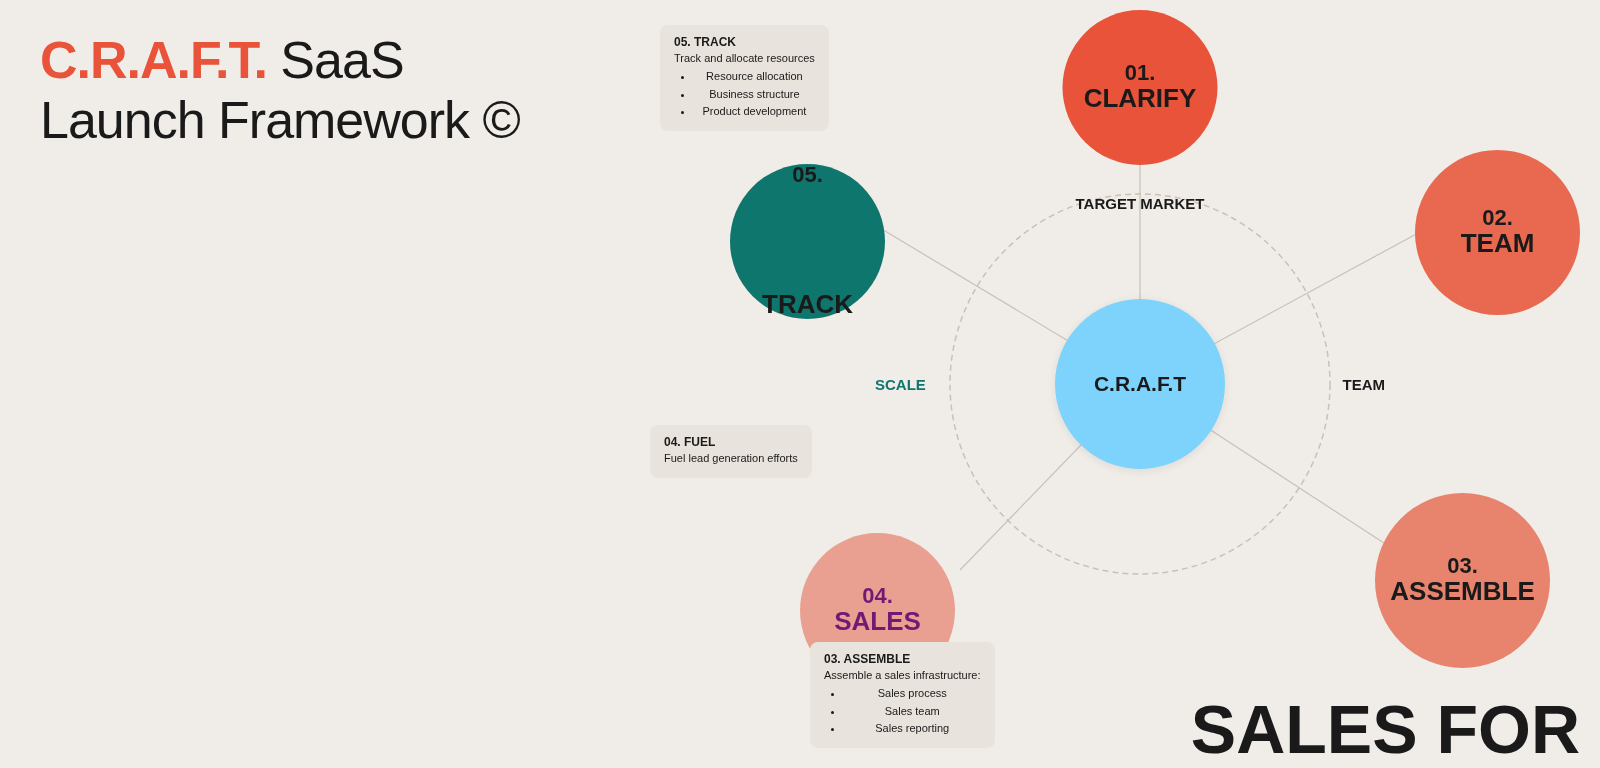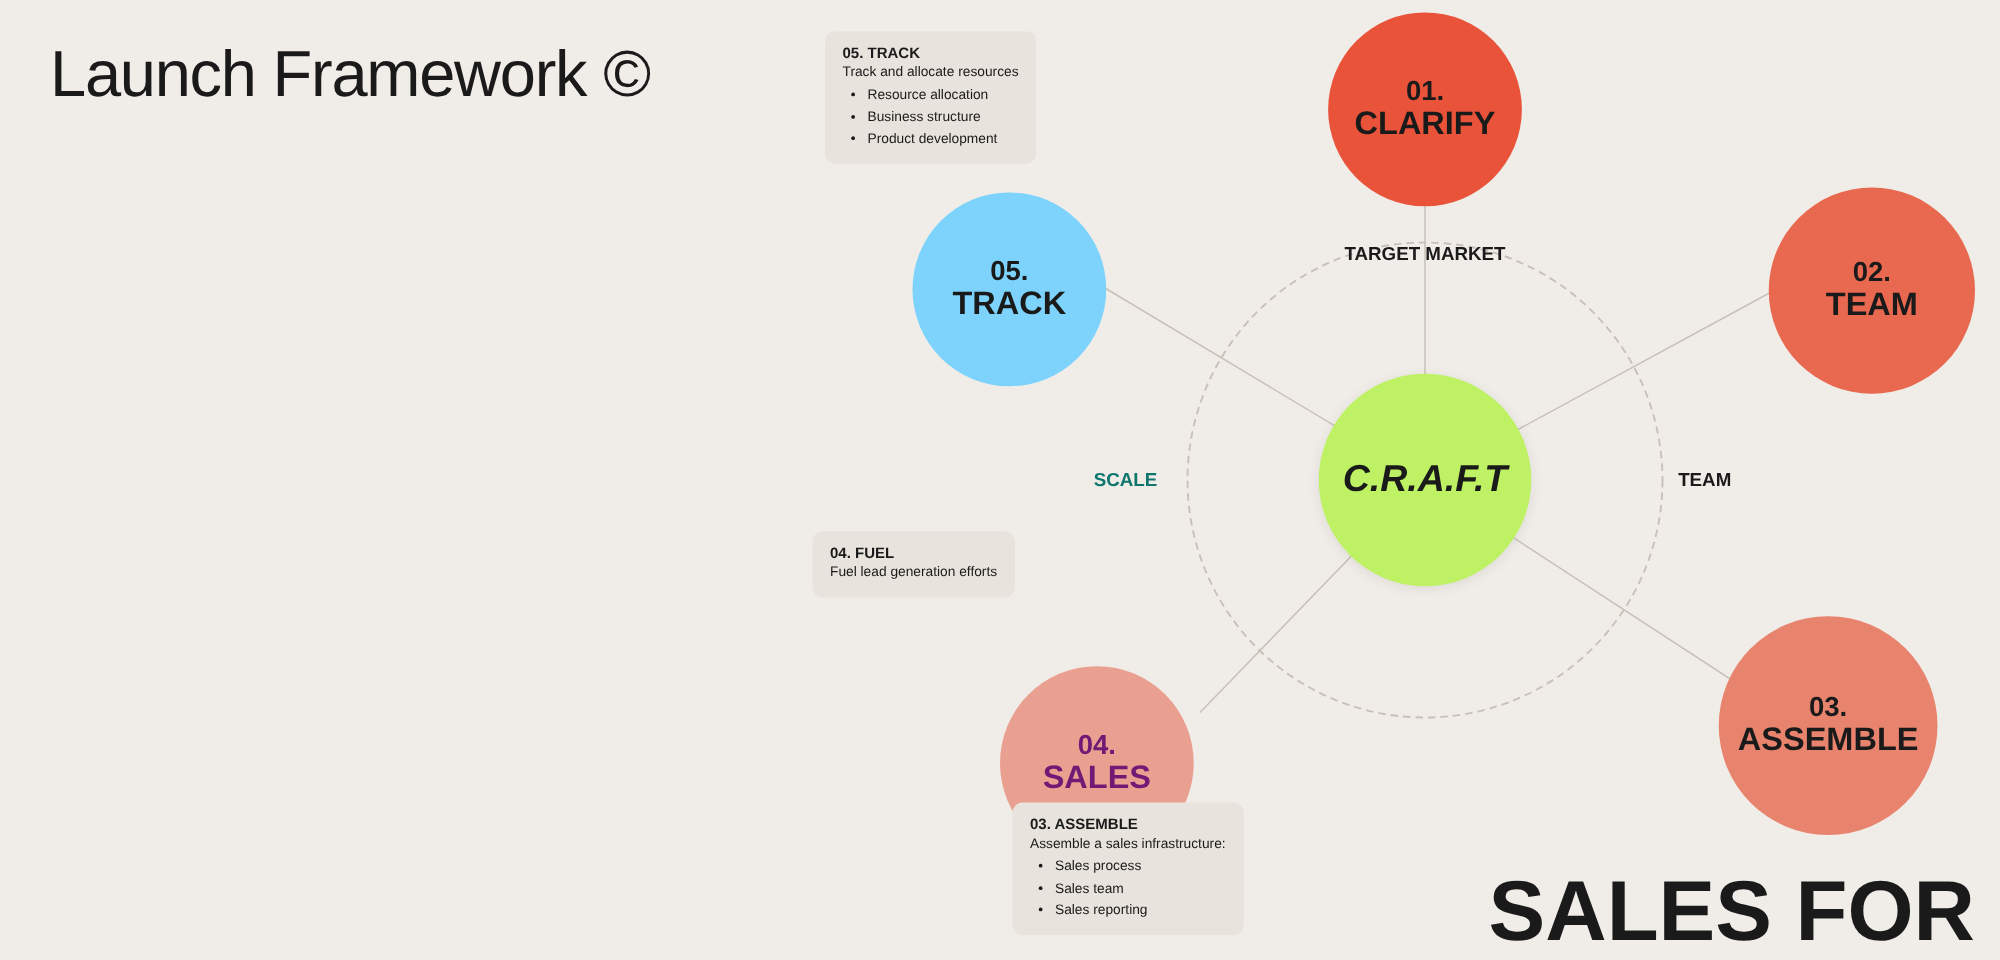--- a/index.html
+++ b/index.html
@@ -46,30 +46,29 @@
 
     
     .center-circle {
       position: absolute;
       top: 50%;
       left: 50%;
       transform: translate(-50%, -50%);
       width: 170px;
       height: 170px;
       border-radius: 50%;
-      background: #bef264;
+      background: #7dd3fc;
       display: flex;
       align-items: center;
       justify-content: center;
-      font-size: 30px;
+      font-size: 21px;
       font-weight: 700;
       color: #1a1a1a;
       z-index: 10;
       box-shadow: 0 2px 10px rgba(0,0,0,0.08);
-      font-style: italic;
     }
 
     
     .node-circle {
       position: absolute;
       border-radius: 50%;
       display: flex;
       align-items: center;
       justify-content: center;
       flex-direction: column;
@@ -121,26 +120,27 @@
     .circle-fuel {
       background: #e9a090;
       color: #701a75;
       width: 155px;
       height: 155px;
       bottom: 80px;
       left: 120px;
     }
 
     .circle-track {
-      background: #7dd3fc;
+      background: #0f766e;
       color: #1a1a1a;
       width: 155px;
       height: 155px;
-      top: 154px;
+      top: 164px;
       left: 50px;
+      justify-content: space-between;
     }
 
     
     .label-target-market {
       position: absolute;
       top: 195px;
       left: 50%;
       transform: translateX(-50%);
       font-size: 15px;
       font-weight: 700;
@@ -191,20 +191,21 @@
 
     .info-box .box-subtitle {
       font-weight: 400;
       font-size: 11px;
       margin-bottom: 4px;
     }
 
     .info-box ul {
       list-style: disc;
       padding-left: 20px;
+      text-align: center;
     }
 
     .info-box ul li {
       font-size: 11px;
       line-height: 1.6;
     }
 
     
     .box-track {
       top: 25px;
@@ -242,20 +243,23 @@
       width: 100%;
       height: 100%;
       z-index: 2;
       pointer-events: none;
     }
   </style>
 </head>
 <body>
 
 <div class="title-area">
+  <div class="title-line1">
+    <span class="craft-colored">C.R.A.F.T.</span><span> SaaS</span>
+  </div>
   <div class="title-line2">Launch Framework ©</div>
 </div>
 
 <div class="diagram">
 
   <svg class="connection-svg" viewBox="0 0 920 768">
 
     <circle cx="460" cy="384" r="190" fill="none" stroke="#c9c0b8" stroke-width="1.5" stroke-dasharray="6,4"></circle>
 
     <line x1="460" y1="384" x2="460" y2="165" stroke="#c9c0b8" stroke-width="1.2"></line>

